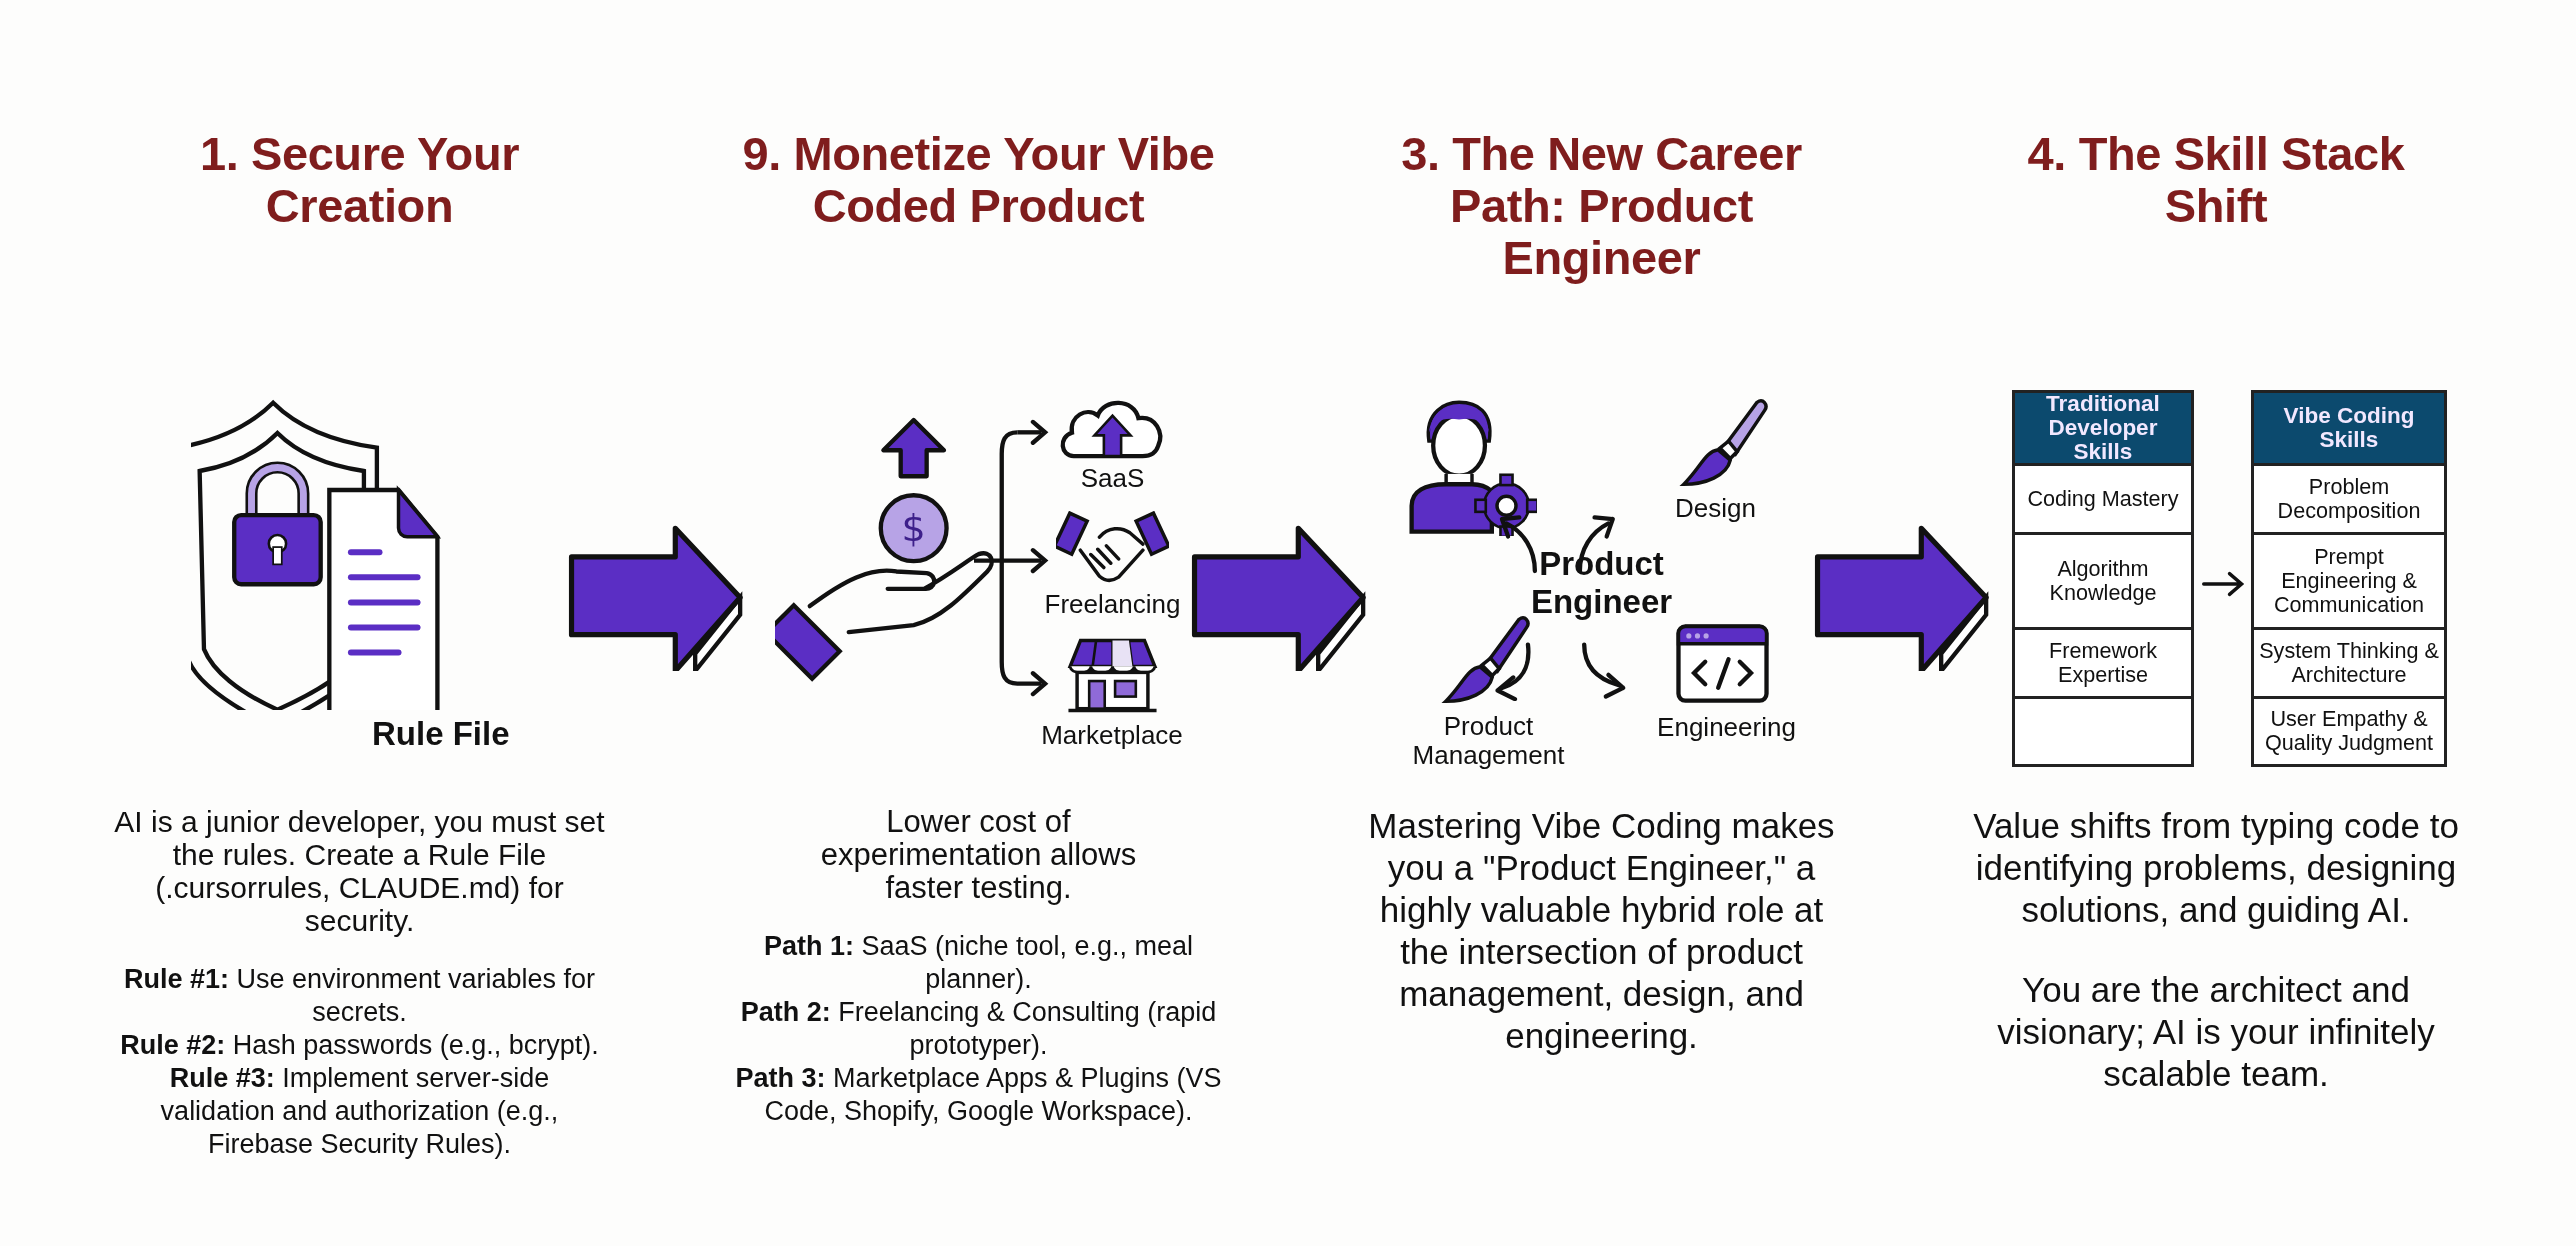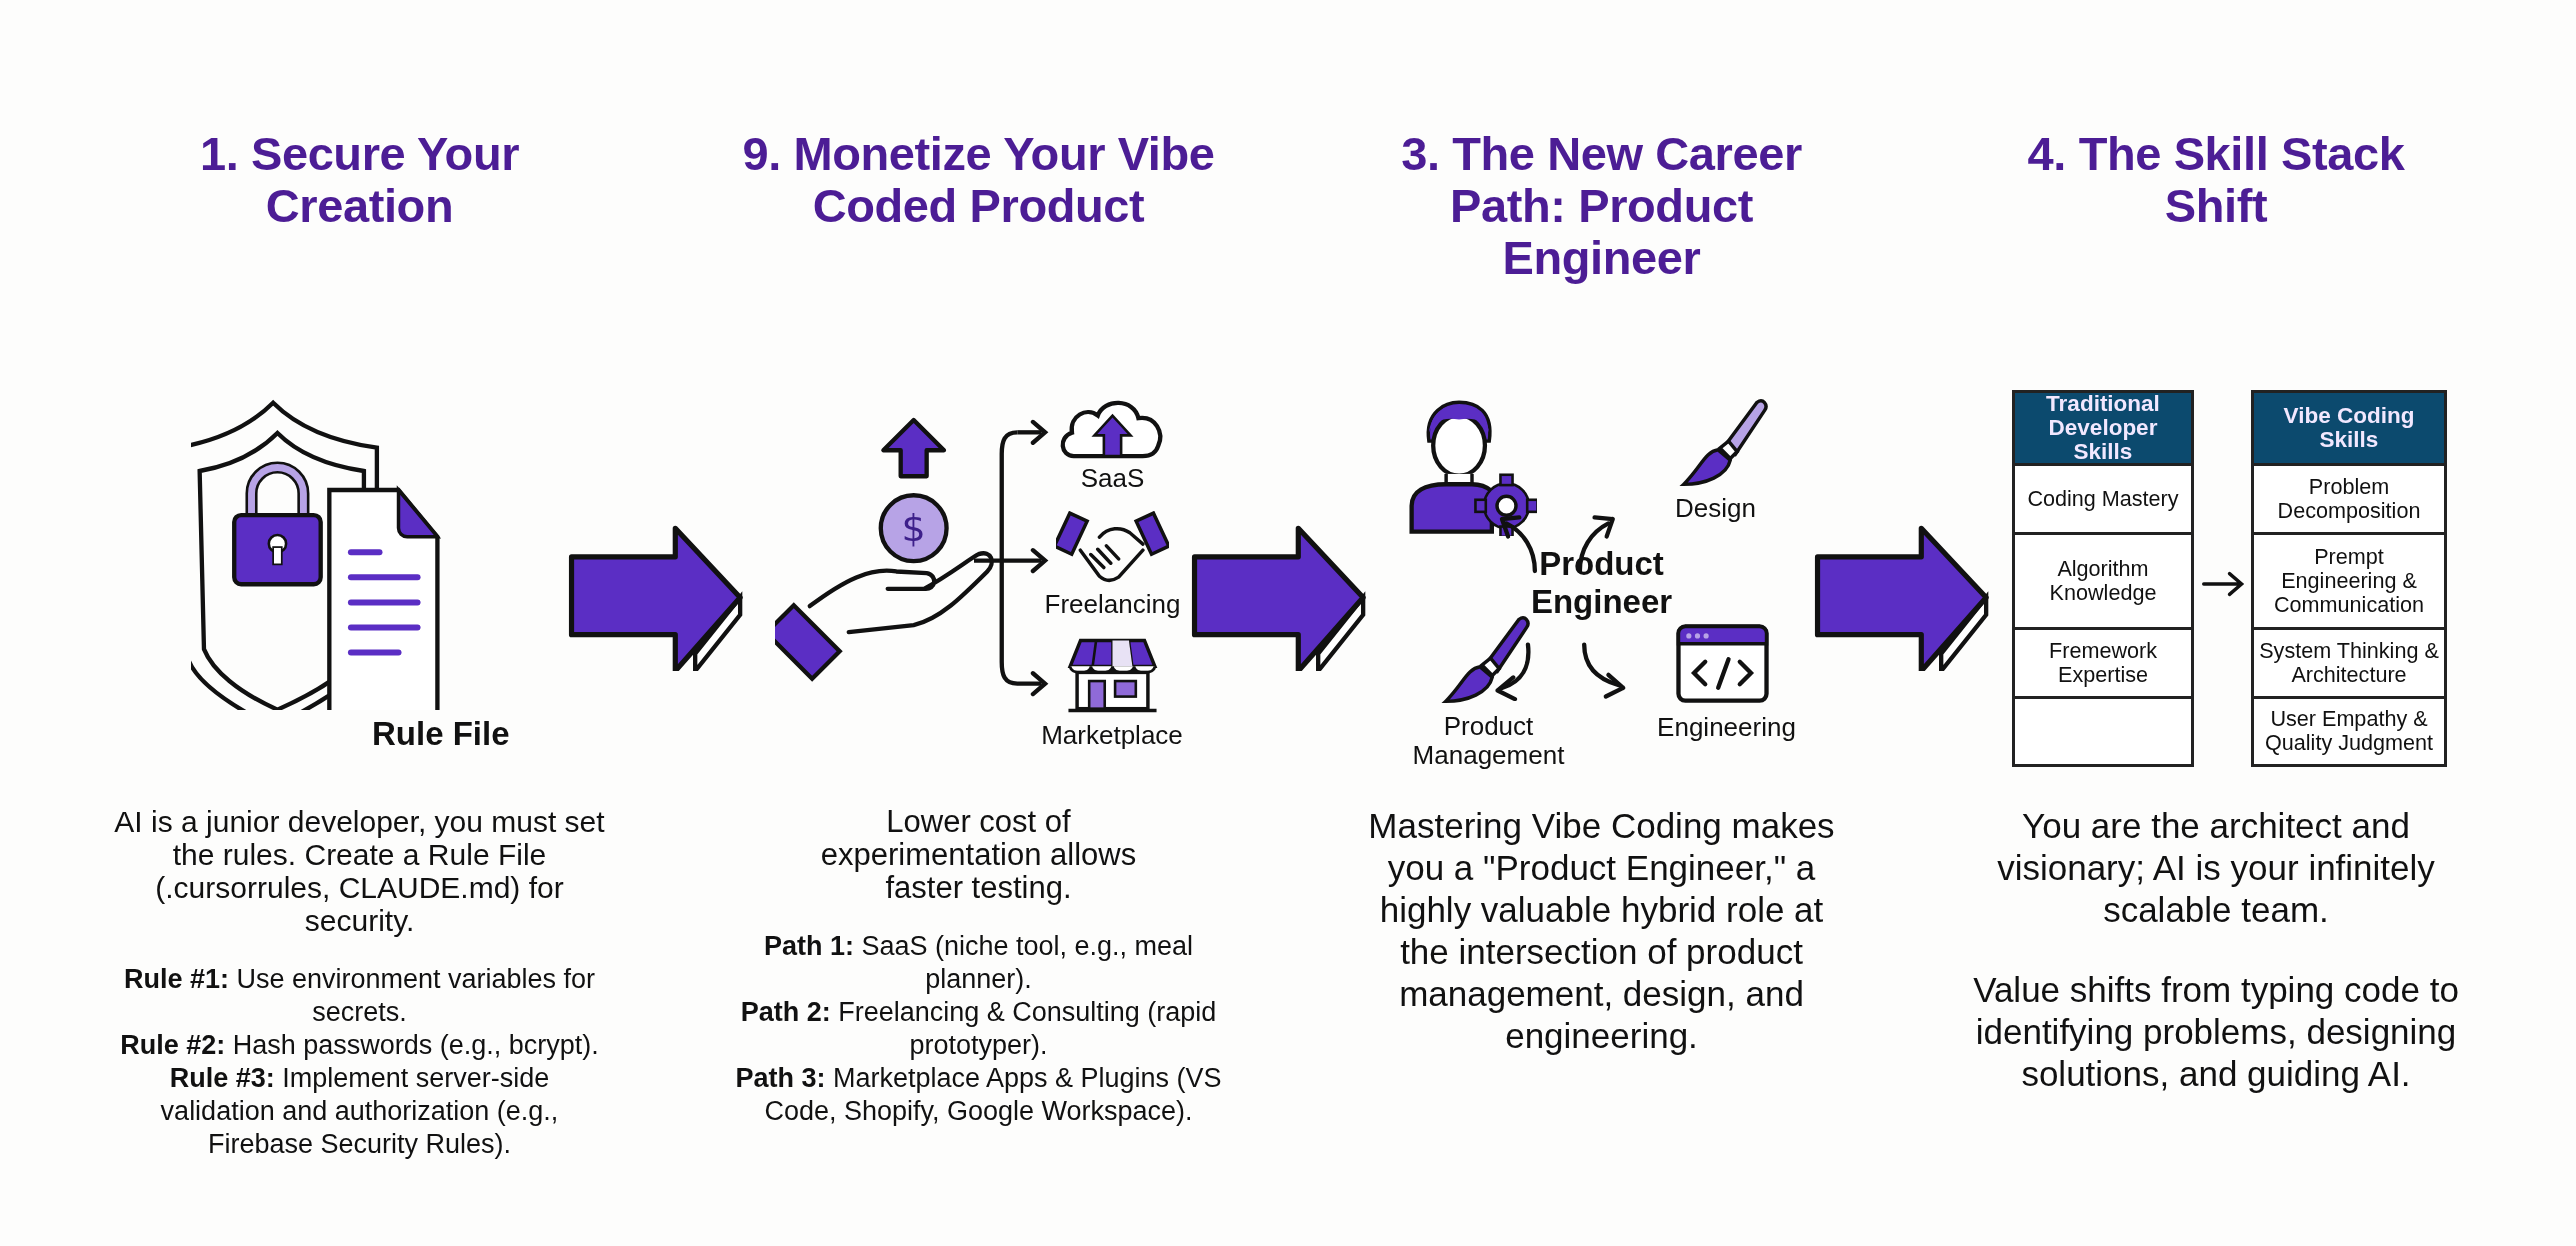--- a/index.html
+++ b/index.html
@@ -1,20 +1,20 @@
 <!DOCTYPE html>
 <html style="font-size:14px"><head>
 <meta charset="utf-8">
 <style>
   * { box-sizing: border-box; margin: 0; padding: 0; }
   html, body { width: 2576px; height: 1246px; background: #fdfdfc; overflow: hidden; }
   body { font-family: "Liberation Sans", "DejaVu Sans", sans-serif; color: #111; position: relative; }
 
   .col { position: absolute; top: 0; height: 1246px; text-align: center; }
-  .col-title { position: absolute; top: 128px; left: 0; right: 0; font-weight: bold; font-size: 47px; line-height: 52px; color: #4c1d95; letter-spacing: -0.4px; }
+  .col-title { position: absolute; top: 128px; left: 0; right: 0; font-weight: bold; font-size: 47px; line-height: 52px; color: #7f1d1d; letter-spacing: -0.4px; }
   .col-body { position: absolute; top: 801px; left: 0; right: 0; font-size: 30px; line-height: 33px; color: #111; }
   .col-body p { margin-bottom: 26px; }
   .col-body .rules { font-size: 27px; line-height: 33px; }
   .col-body .rules b { font-weight: bold; }
   .col-body.big { font-size: 35px; line-height: 42px; }
   .col-body.big p { margin-bottom: 38px; }
 
   .illus { position: absolute; }
   .flow-arrow { position: absolute; top: 524px; width: 182px; height: 147px; }
 
@@ -229,17 +229,17 @@
 
   <div class="skill-table" style="left:312px; top:390px; width:196px; height:377px;">
     <div class="skill-head" style="height:73px; padding:0 26px;">Vibe Coding Skills</div>
     <div class="skill-cell" style="height:69px; padding:0 17.3px;">Problem Decomposition</div>
     <div class="skill-cell" style="height:95px;">Prempt Engineering &amp; Communication</div>
     <div class="skill-cell" style="height:69px;">System Thinking &amp; Architecture</div>
     <div class="skill-cell" style="height:63px;">User Empathy &amp; Quality Judgment</div>
   </div>
 
   <div class="col-body big" style="top:805px; padding:0 17.3px;">
+    <p>Value shifts from typing code to identifying problems, designing solutions, and guiding AI.</p>
     <p style="padding:0 35px;">You are the architect and visionary; AI is your infinitely scalable team.</p>
-    <p>Value shifts from typing code to identifying problems, designing solutions, and guiding AI.</p>
   </div>
 </div>
 
 
 </body></html>

